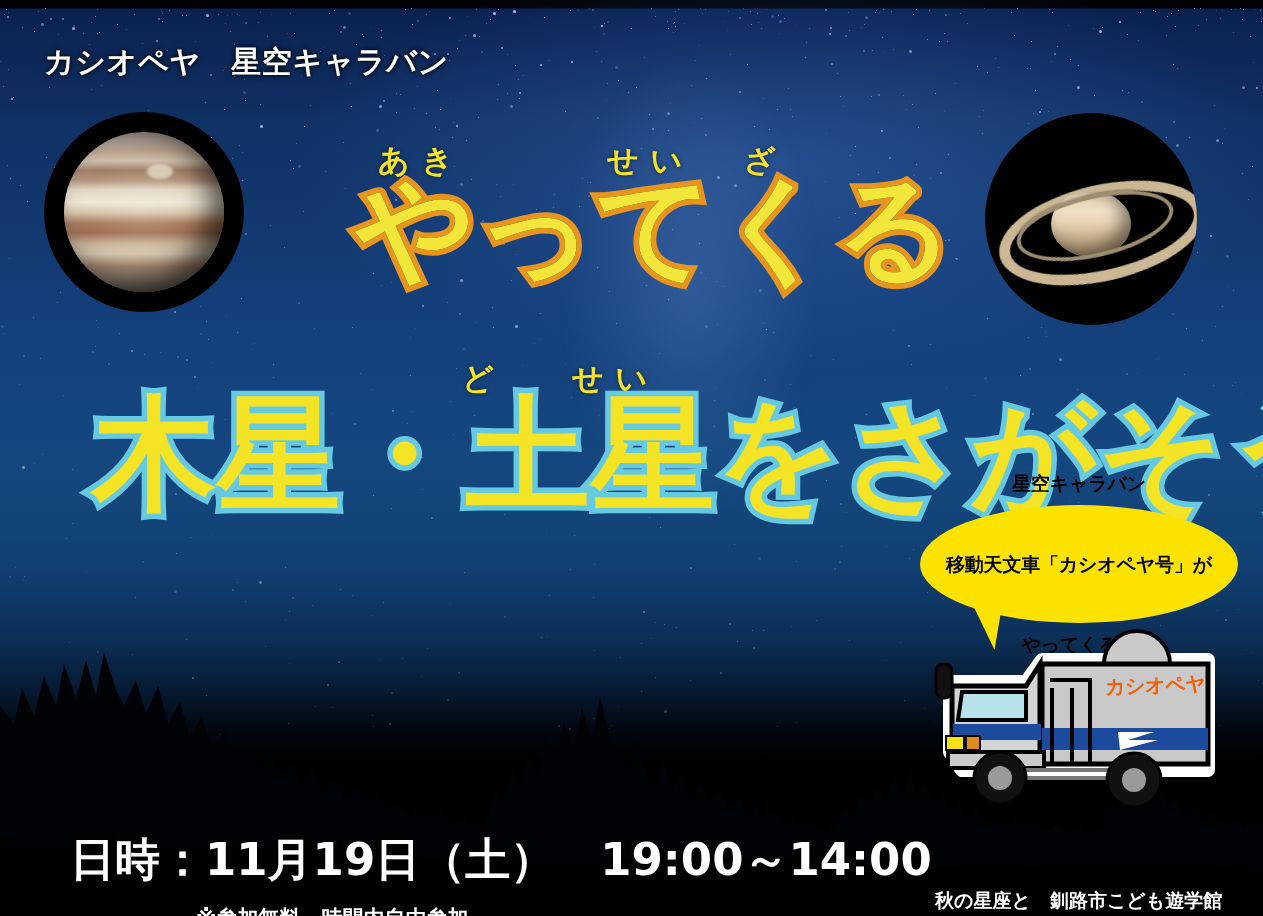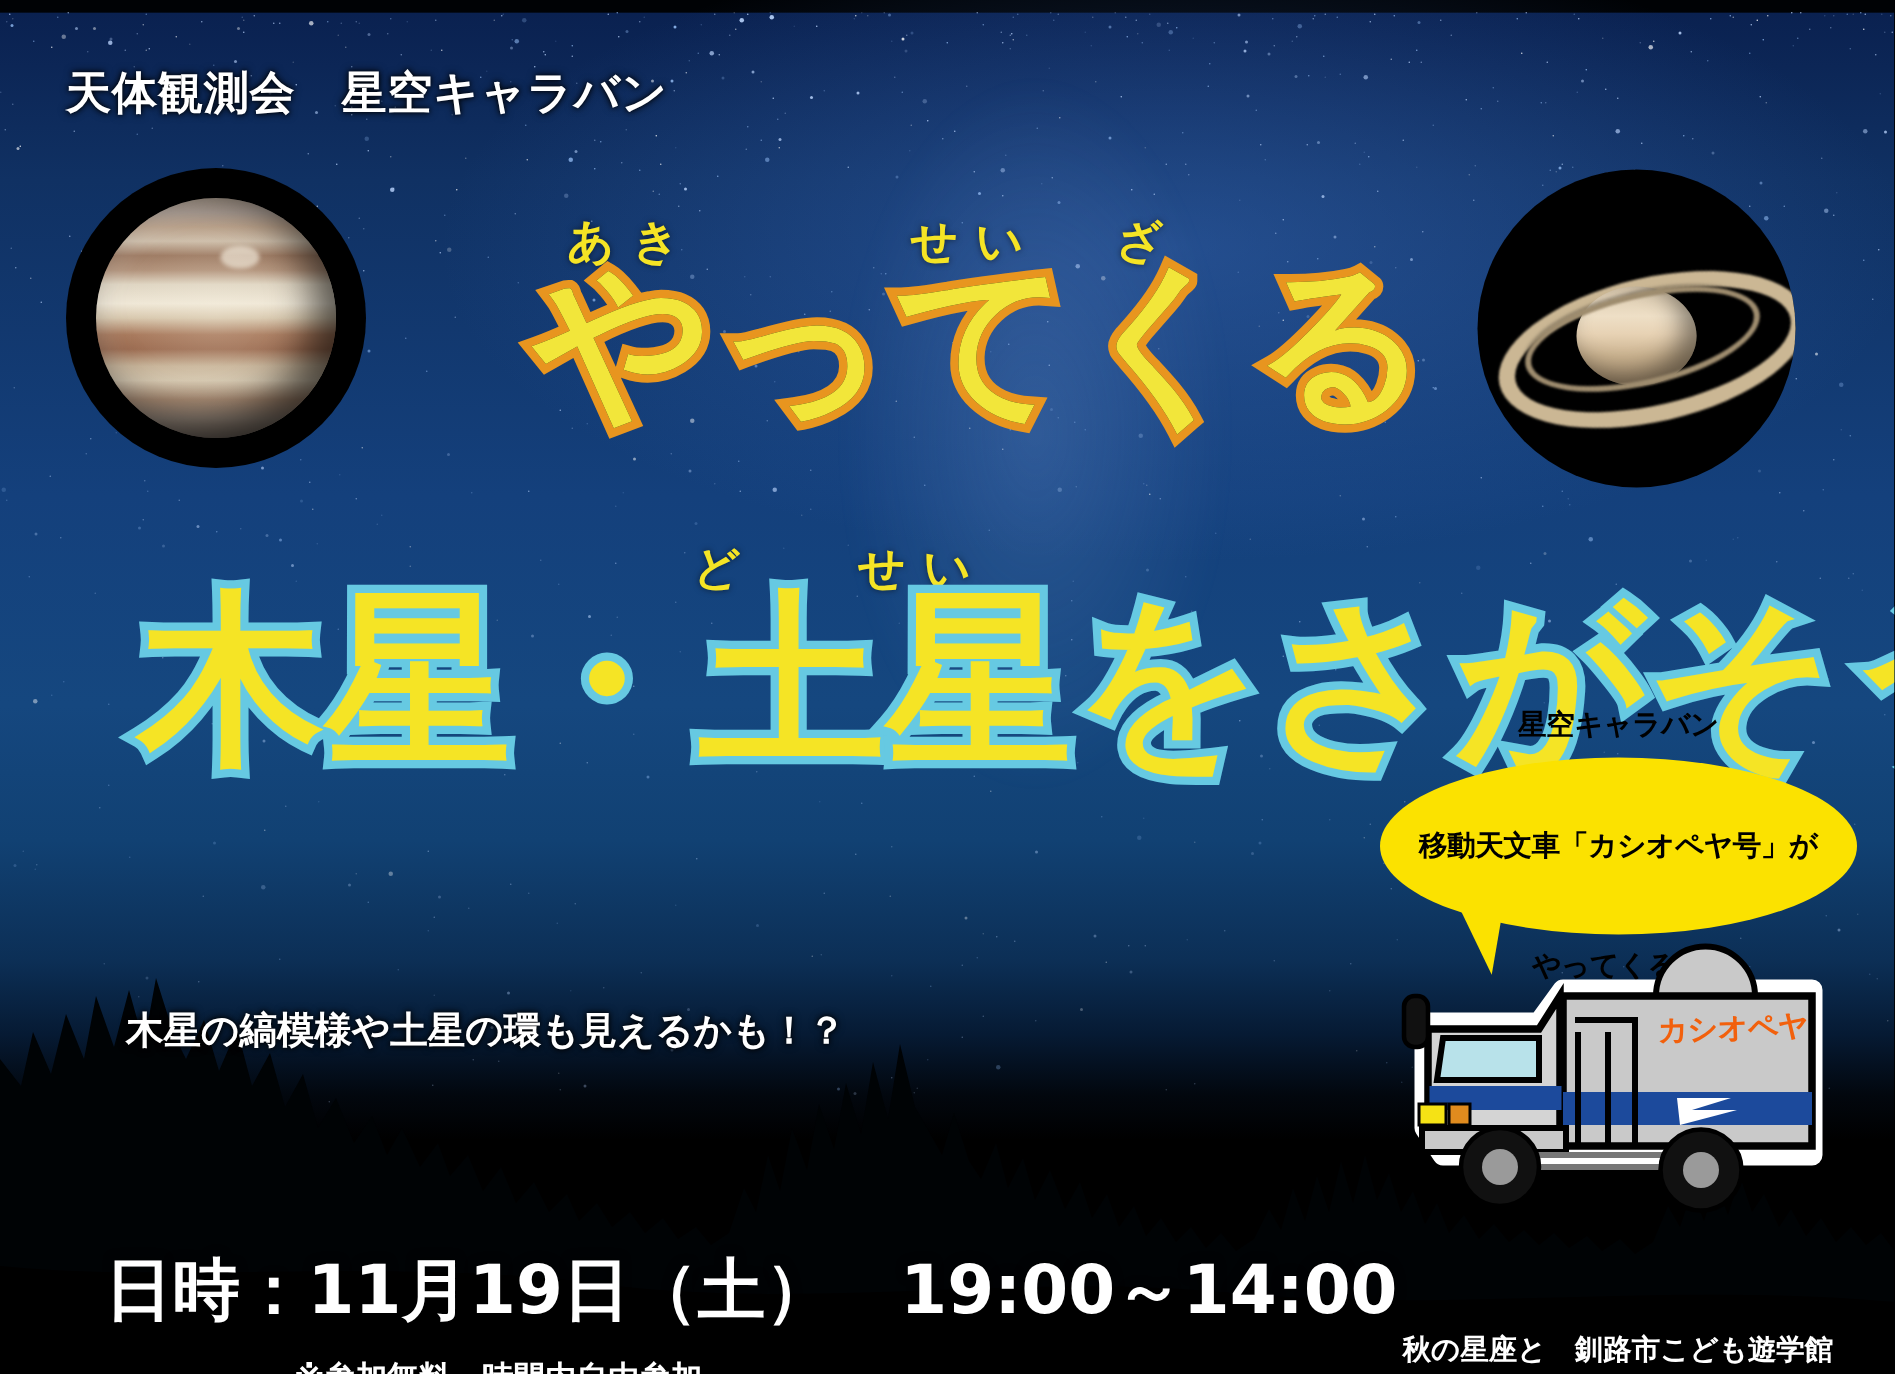--- a/index.html
+++ b/index.html
@@ -1120,21 +1120,21 @@
         L1046,276 L1058,268 L1068,278 L1080,270 L1090,280 L1102,272
         L1112,248 L1120,262 L1128,238 L1136,258 L1144,232 L1152,254 L1160,228
         L1168,252 L1176,240 L1186,262 L1194,250 L1204,268 L1214,256 L1224,272
         L1234,262 L1244,274 L1254,266 L1263,278 L1263,360 Z"></path>
       <path fill="#000000" d="M0,360 L0,288
         C120,300 260,282 400,300 C540,318 680,292 820,306 C960,320 1110,298 1263,312
         L1263,360 Z"></path>
     </svg>
   </div>
 
-  <div class="header">天体観測会　星空キャラバン</div>
+  <div class="header">カシオペヤ　星空キャラバン</div>
 
   <div class="planet-frame" id="jupiter-frame">
     <div class="jupiter-disc">
       <div class="j-spot"></div>
     </div>
   </div>
 
   <div class="planet-frame" id="saturn-frame">
     <div class="saturn-wrap">
       <div class="s-ring"></div>
@@ -1148,21 +1148,20 @@
     <div class="ruby" id="ruby-seiza1">せい</div>
     <div class="ruby" id="ruby-za">ざ</div>
     <div class="title-line t1">やってくる</div>
 
     <div class="ruby" id="ruby-dosei">ど</div>
     <div class="ruby" id="ruby-sei2">せい</div>
     <div class="title-line t2">木星・土星をさがそう</div>
   </div>
 
   <div class="lead">
-    <div>木星の縞模様や土星の環も見えるかも！？</div>
   </div>
 
   <div class="details">
     <div>日時：11月19日（土）　19:00～14:00</div>
     
   </div>
 
   <div class="notes">
     <div>※参加無料、時間内自由参加</div>
     

